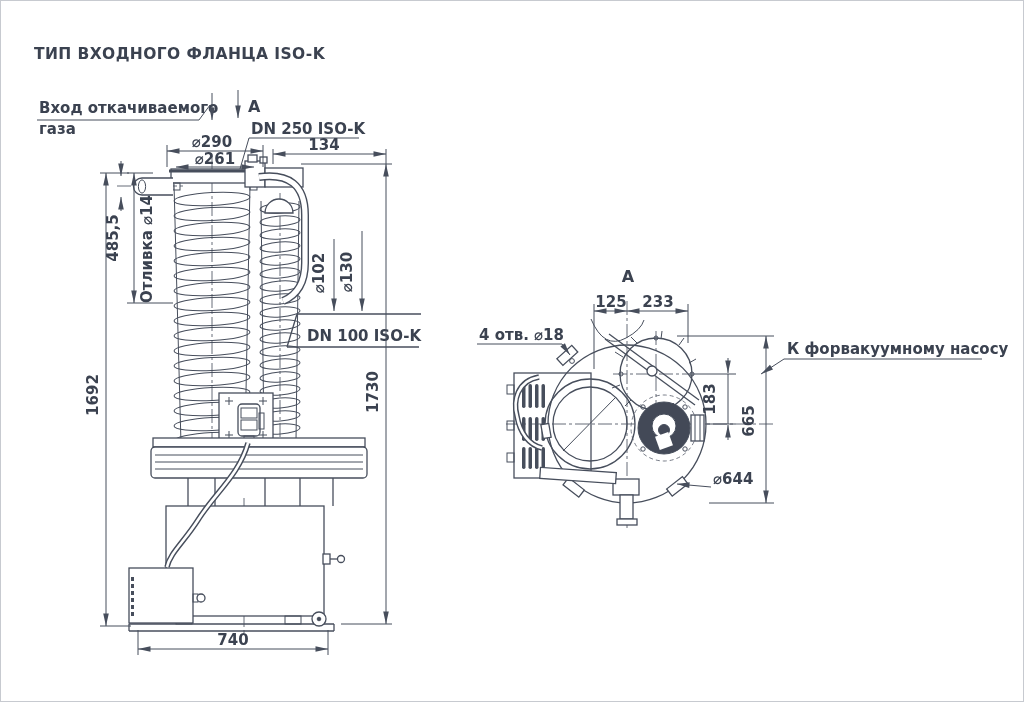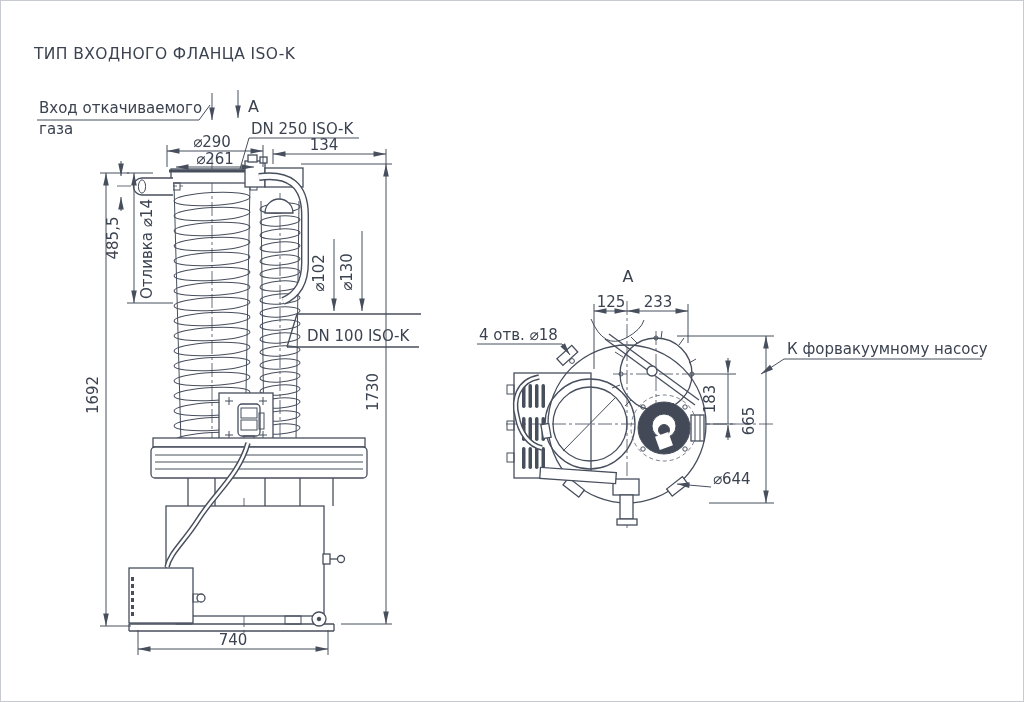--- a/index.html
+++ b/index.html
@@ -1,18 +1,18 @@
 <!DOCTYPE html>
 <html><head>
 <meta charset="utf-8">
 <style>
   html,body{margin:0;padding:0;background:#e8e9eb;}
   .page{width:1024px;height:702px;background:#ffffff;border:1px solid #c7cad0;
         box-sizing:border-box;position:relative;overflow:hidden;
-        font-family:"DejaVu Sans","Liberation Sans",sans-serif;}
+        font-family:"DejaVu Sans","Liberation Sans",sans-serif;font-weight:bold;}
   svg{display:block}
   svg text{fill:#3b4250;font-family:"DejaVu Sans","Liberation Sans",sans-serif;
            font-size:15px;}
   .t-title{font-size:15.5px;letter-spacing:.4px;}
   .ln{stroke:#474e5c;fill:none;stroke-width:1.3;}
   .lnthin{stroke:#474e5c;fill:none;stroke-width:1;}
   .lnthick{stroke:#474e5c;fill:none;stroke-width:3.2;}
   .wfill{fill:#ffffff;stroke:#474e5c;stroke-width:1.3;}
   .dim{stroke:#474e5c;fill:none;stroke-width:1;}
   .cl{stroke:#555c6a;fill:none;stroke-width:.9;stroke-dasharray:14 3 3 3;}

